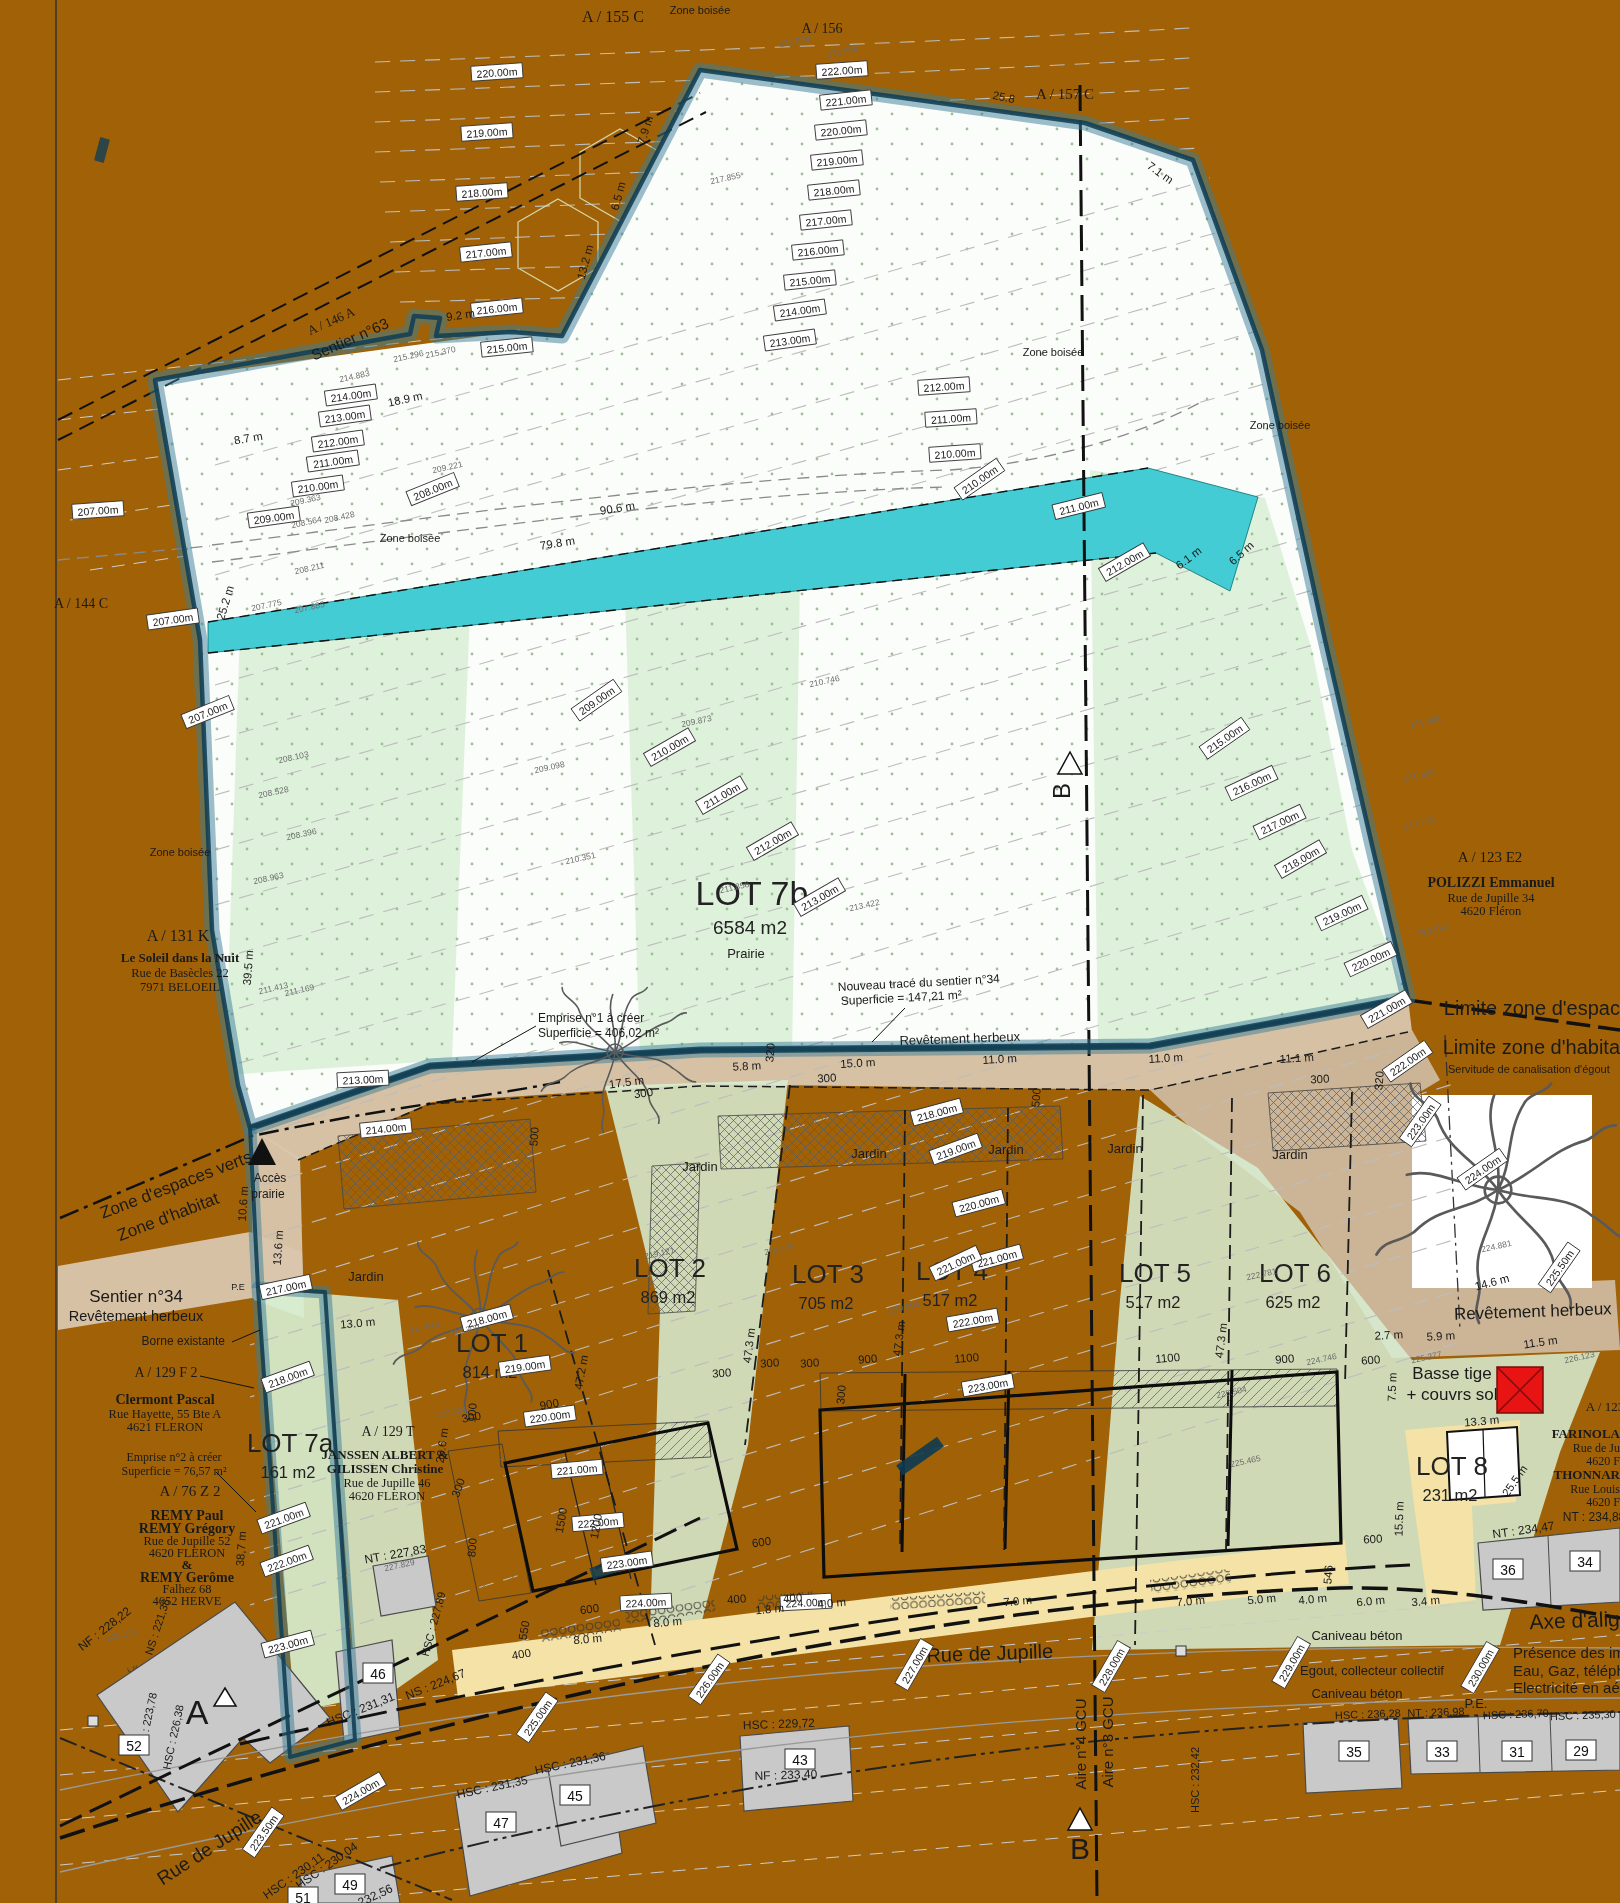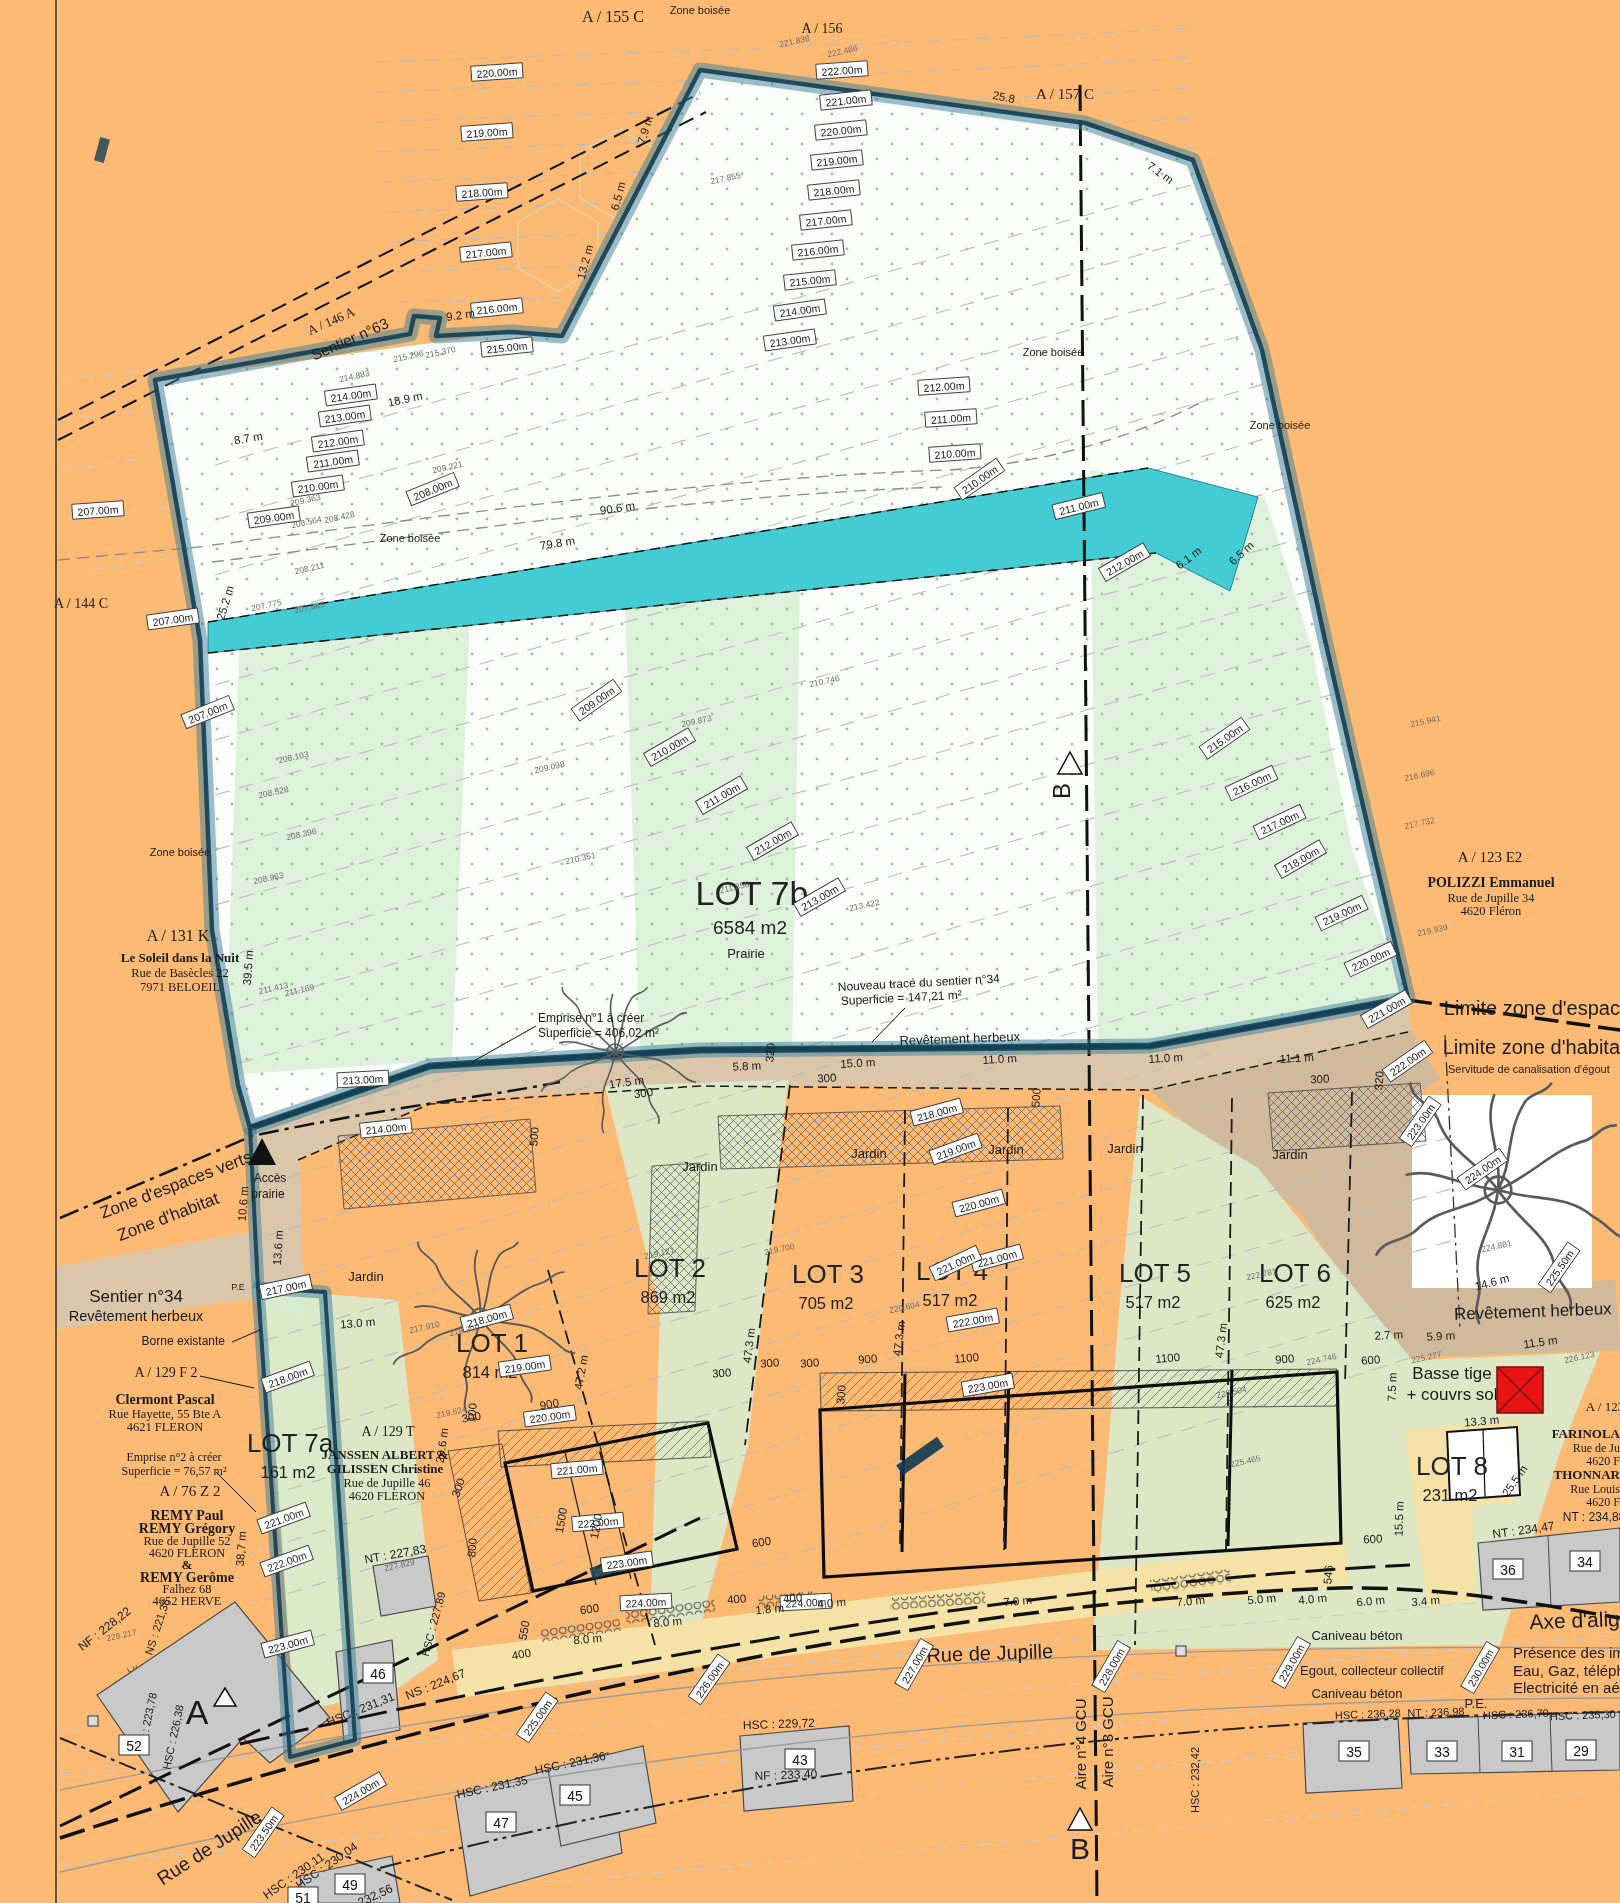--- a/index.html
+++ b/index.html
@@ -1,16 +1,16 @@
 <!DOCTYPE html>
 <html><head>
 <meta charset="utf-8">
 <style>
   html,body{margin:0;padding:0;background:#e8e8e8;}
-  .stage{position:relative;width:1620px;height:1903px;background:#fdba74;overflow:hidden;
+  .stage{position:relative;width:1620px;height:1903px;background:#a16207;overflow:hidden;
          font-family:"Liberation Sans",sans-serif;}
   svg text{font-family:"Liberation Sans",sans-serif;}
   svg text.serif{font-family:"Liberation Serif",serif;}
   .ctr{stroke:#bdbdbd;stroke-width:1.1;fill:none;stroke-dasharray:15 10;}
   .ctr2{stroke:#cccccc;stroke-width:1;fill:none;stroke-dasharray:13 9;}
   .hex{stroke:#d7dab1;stroke-width:1.2;fill:none;}
   .lotdiv{stroke:#1b1b1b;stroke-width:1.8;fill:none;stroke-dasharray:14 7;}
   .envelope{stroke:#0d0d0d;stroke-width:3.2;fill:none;}
   .house{fill:#c9c9c9;stroke:#4a4a4a;stroke-width:1.2;}
   .roadline{stroke:#9a9a9a;stroke-width:1.3;fill:none;}

